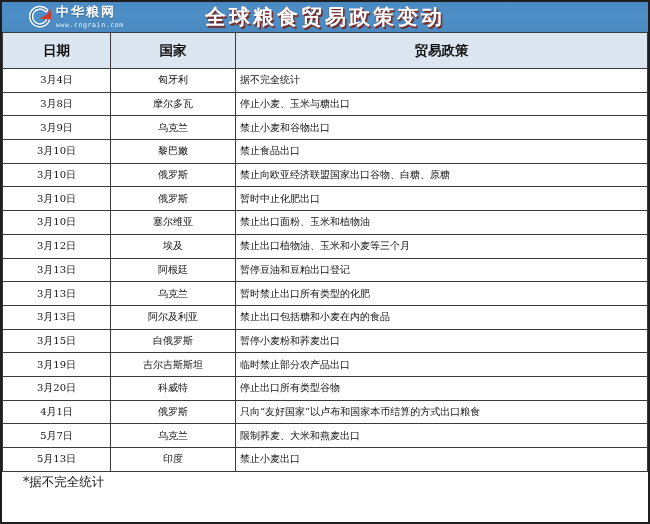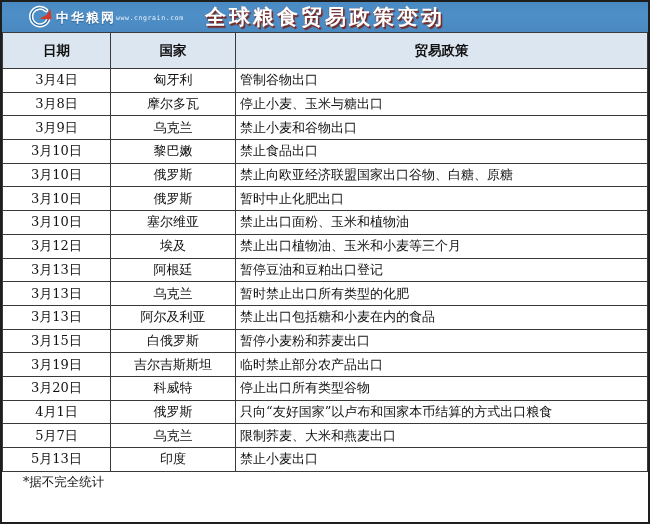--- a/index.html
+++ b/index.html
@@ -22,21 +22,21 @@
     height:30px;
     background:linear-gradient(180deg,#4a8ac2 0%,var(--band-blue) 45%,#4a89c0 100%);
     position:relative;
     display:flex;align-items:center;
   }
   .logo{
     position:absolute;left:26px;top:0;height:30px;
     display:flex;align-items:center;gap:4px;
   }
   .logo-mark{width:24px;height:24px;display:block;flex:0 0 auto;}
-  .logo-text{display:flex;flex-direction:row;line-height:1;}
+  .logo-text{display:flex;flex-direction:column;line-height:1;}
   .logo-name{
     color:#fff;font-weight:bold;font-size:13px;letter-spacing:2px;
     text-shadow:0 1px 1px rgba(20,50,90,.5);
   }
   .logo-sub{
     color:#e8f1fa;font-size:6.5px;letter-spacing:.6px;margin-top:4px;
     font-family:"DejaVu Sans Mono","Liberation Mono",monospace;
   }
   .title{
     margin:16px auto;
@@ -52,21 +52,21 @@
   }
   col.c1{width:108px;} col.c2{width:125px;} col.c3{width:auto;}
   thead th{
     background:var(--header-row-bg);
     border:1px solid var(--grid-line);
     height:36px;font-size:13.5px;font-weight:bold;
     text-align:center;padding:0;
   }
   tbody td{
     border:1px solid var(--grid-line);
-    height:23.7px;font-size:13px;
+    height:23.7px;font-size:10px;
     padding:0 3px;overflow:hidden;white-space:nowrap;
   }
   td.c-date,td.c-country{text-align:center;}
   td.c-policy{text-align:left;padding-left:4px;}
   
   .footnote{
     height:20px;line-height:19px;
     border-top:0;
     font-family:"DejaVu Serif","Liberation Serif",serif;
     font-size:12.5px;color:#111;
@@ -104,21 +104,21 @@
         <th>日期</th>
         <th>国家</th>
         <th>贸易政策</th>
       </tr>
     </thead>
     <tbody>
 
         <tr>
           <td class="c-date">3月4日</td>
           <td class="c-country">匈牙利</td>
-          <td class="c-policy">管制谷物出口</td>
+          <td class="c-policy">据不完全统计</td>
         </tr>
 
         <tr>
           <td class="c-date">3月8日</td>
           <td class="c-country">摩尔多瓦</td>
           <td class="c-policy">停止小麦、玉米与糖出口</td>
         </tr>
 
         <tr>
           <td class="c-date">3月9日</td>

